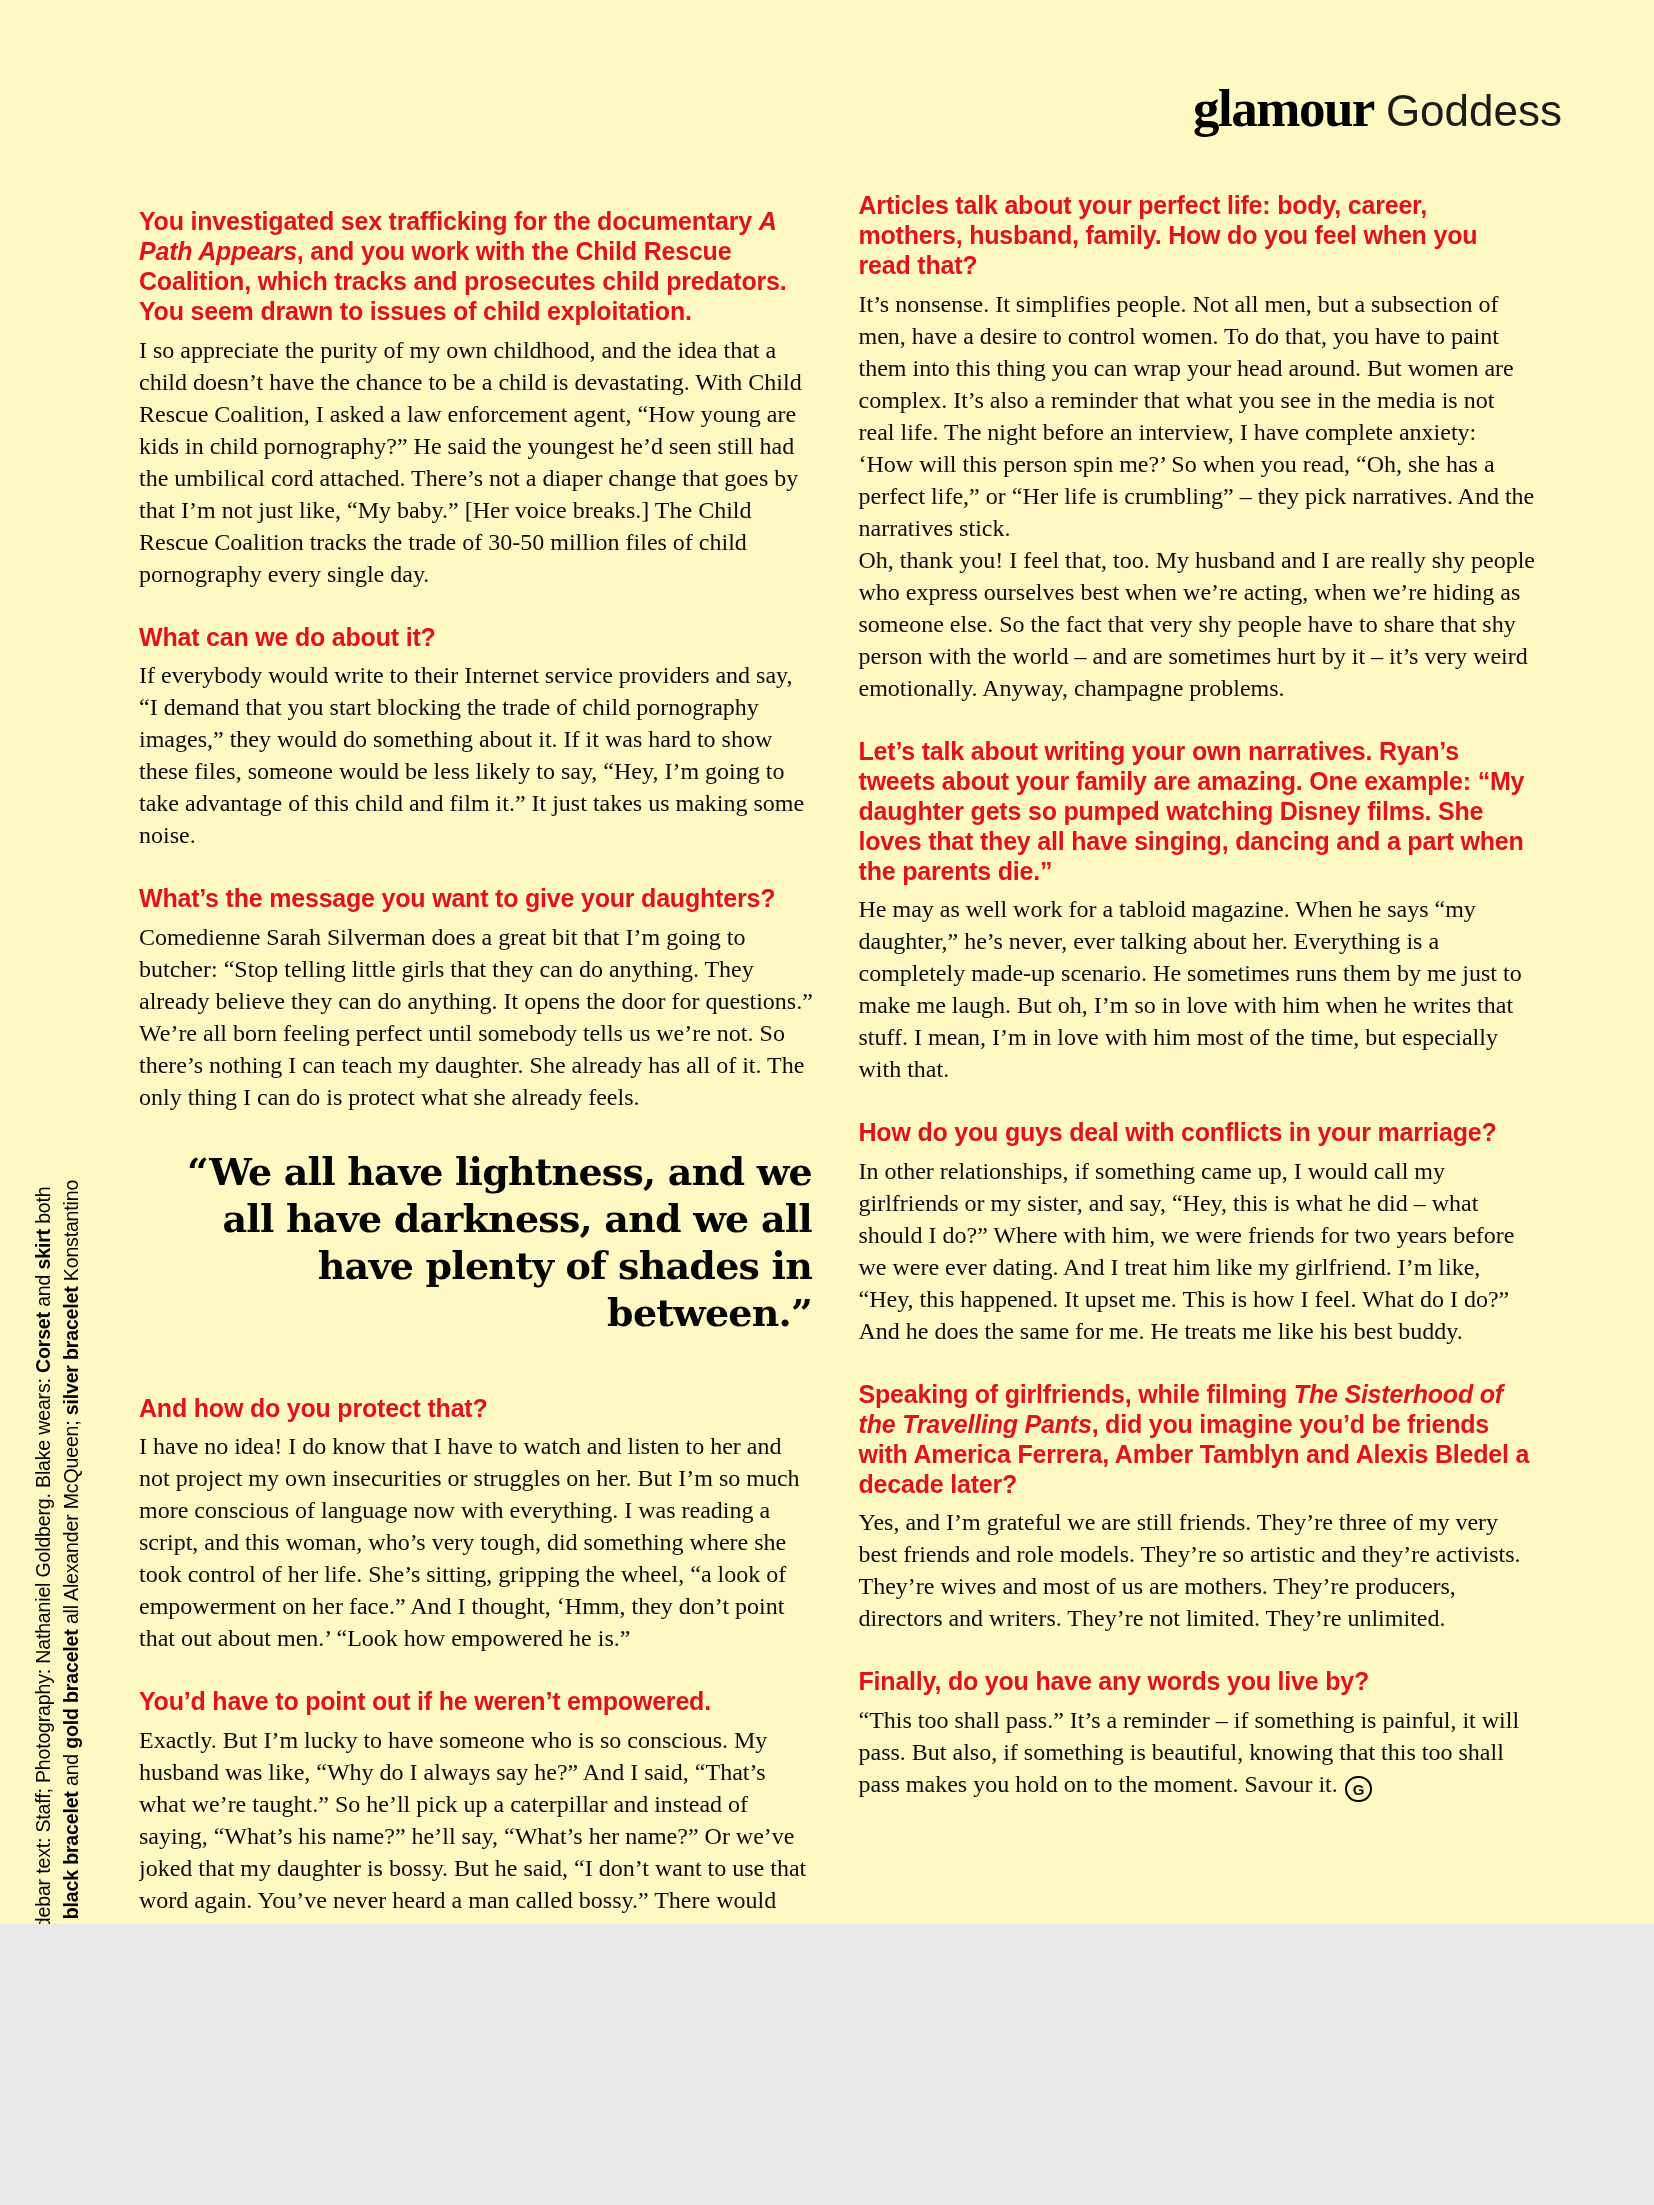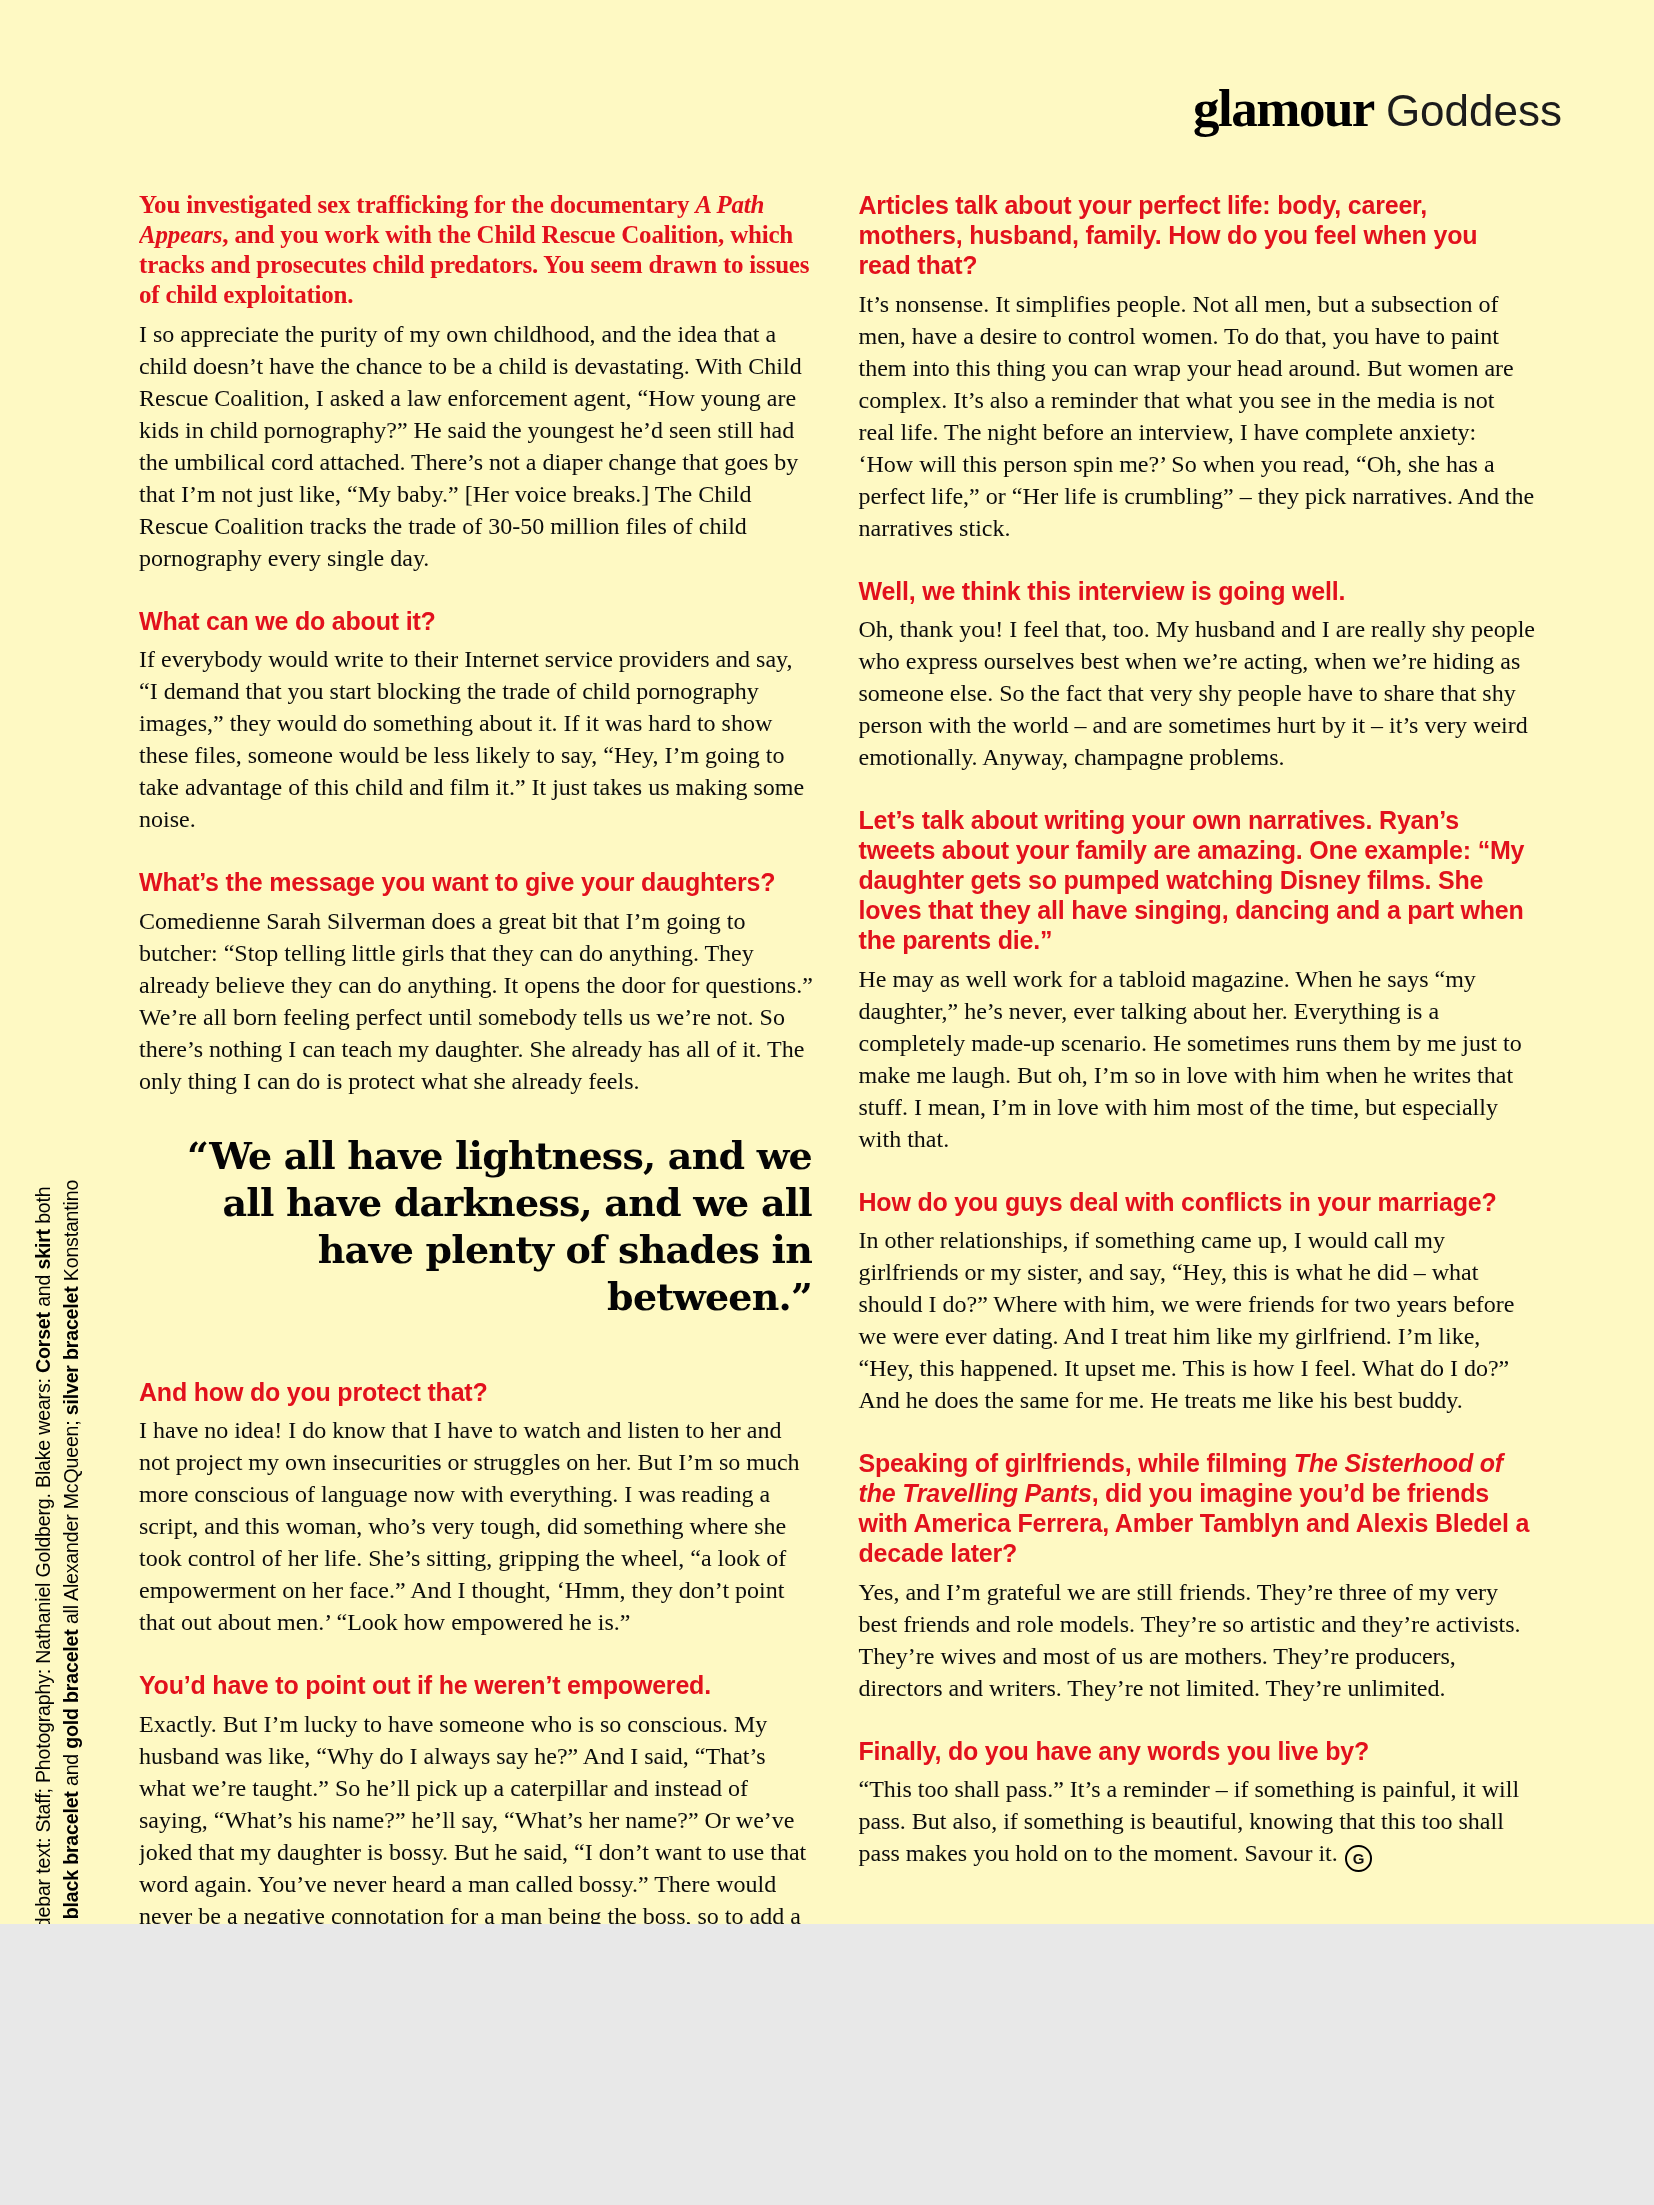--- a/index.html
+++ b/index.html
@@ -9,21 +9,21 @@
   .hdr{position:absolute;top:78px;right:123px;display:flex;align-items:baseline;}
   .hdr .brand{font-family:"Liberation Serif",serif;font-weight:bold;font-size:53px;
               letter-spacing:-1.5px;color:#000;}
   .hdr .section{font-family:"Liberation Sans",sans-serif;font-weight:400;font-size:44px;
                color:#1c1c1c;margin-left:12px;letter-spacing:0;}
   
   .article{position:absolute;left:139px;top:190px;width:1397px;height:1897px;
            column-count:2;column-gap:42px;column-fill:auto;overflow:hidden;}
   .q{font-family:"Liberation Sans",sans-serif;font-weight:bold;font-size:25px;line-height:30px;
      color:#e2111c;margin:32px 0 7.5px 0;letter-spacing:-0.2px;}
-  .qa:first-child .q{margin-top:0;font-family:Liberation Serif, serif;}
+  .qa:first-child .q{margin-top:16px;}
   .a{font-size:24px;line-height:32px;color:#0c0c0c;margin:0;letter-spacing:0;}
   .q em{font-style:italic;}
   .pullquote{font-family:"DejaVu Serif",serif;font-weight:bold;font-size:38px;line-height:47px;
              color:#050505;text-align:right;margin:35px 4.5px 57px 4.5px;letter-spacing:-0.8px;}
   .endmark{display:inline-flex;align-items:center;justify-content:center;width:22.6px;height:22.6px;
            border:2.3px solid #000;border-radius:50%;font-family:"Liberation Sans",sans-serif;
            font-weight:bold;font-size:15px;line-height:1;vertical-align:-3px;margin-left:7.5px;}
   
   .credit-line{position:absolute;transform-origin:0 0;transform:rotate(-90deg);
                width:1001px;white-space:nowrap;font-family:"Liberation Sans",sans-serif;
@@ -77,21 +77,20 @@
       </div>
       <div class="qa">
         <h3 class="q"><span>You’d have to point out if he weren’t empowered.</span></h3>
         <p class="a">Exactly. But I’m lucky to have someone who is so conscious. My husband was like, “Why do I always say he?” And I said, “That’s what we’re taught.” So he’ll pick up a caterpillar and instead of saying, “What’s his name?” he’ll say, “What’s her name?” Or we’ve joked that my daughter is bossy. But he said, “I don’t want to use that word again. You’ve never heard a man called bossy.” There would never be a negative connotation for a man being the boss, so to add a negative connotation on a woman being bossy? It’s belittling. It doesn’t encourage them to be a boss. Do I know how to be the best parent for a daughter? No, I have no idea. All I can do is share what I’m thinking and learn from others.</p>
       </div>
       <div class="qa">
         <h3 class="q"><span>Articles talk about your perfect life: body, career, mothers, husband, family. How do you feel when you read that?</span></h3>
         <p class="a">It’s nonsense. It simplifies people. Not all men, but a subsection of men, have a desire to control women. To do that, you have to paint them into this thing you can wrap your head around. But women are complex. It’s also a reminder that what you see in the media is not real life. The night before an interview, I have complete anxiety: ‘How will this person spin me?’ So when you read, “Oh, she has a perfect life,” or “Her life is crumbling” – they pick narratives. And the narratives stick.</p>
       </div>
       <div class="qa">
-        <h3 class="q"><span>Well, we think this interview is going well.</span></h3>
         <p class="a">Oh, thank you! I feel that, too. My husband and I are really shy people who express ourselves best when we’re acting, when we’re hiding as someone else. So the fact that very shy people have to share that shy person with the world – and are sometimes hurt by it – it’s very weird emotionally. Anyway, champagne problems.</p>
       </div>
       <div class="qa">
         <h3 class="q"><span>Let’s talk about writing your own narratives. Ryan’s tweets about your family are amazing. One example: “My daughter gets so pumped watching Disney films. She loves that they all have singing, dancing and a part when the parents die.”</span></h3>
         <p class="a">He may as well work for a tabloid magazine. When he says “my daughter,” he’s never, ever talking about her. Everything is a completely made-up scenario. He sometimes runs them by me just to make me laugh. But oh, I’m so in love with him when he writes that stuff. I mean, I’m in love with him most of the time, but especially with that.</p>
       </div>
       <div class="qa">
         <h3 class="q"><span>How do you guys deal with conflicts in your marriage?</span></h3>
         <p class="a">In other relationships, if something came up, I would call my girlfriends or my sister, and say, “Hey, this is what he did – what should I do?” Where with him, we were friends for two years before we were ever dating. And I treat him like my girlfriend. I’m like, “Hey, this happened. It upset me. This is how I feel. What do I do?” And he does the same for me. He treats me like his best buddy.</p>
       </div>

